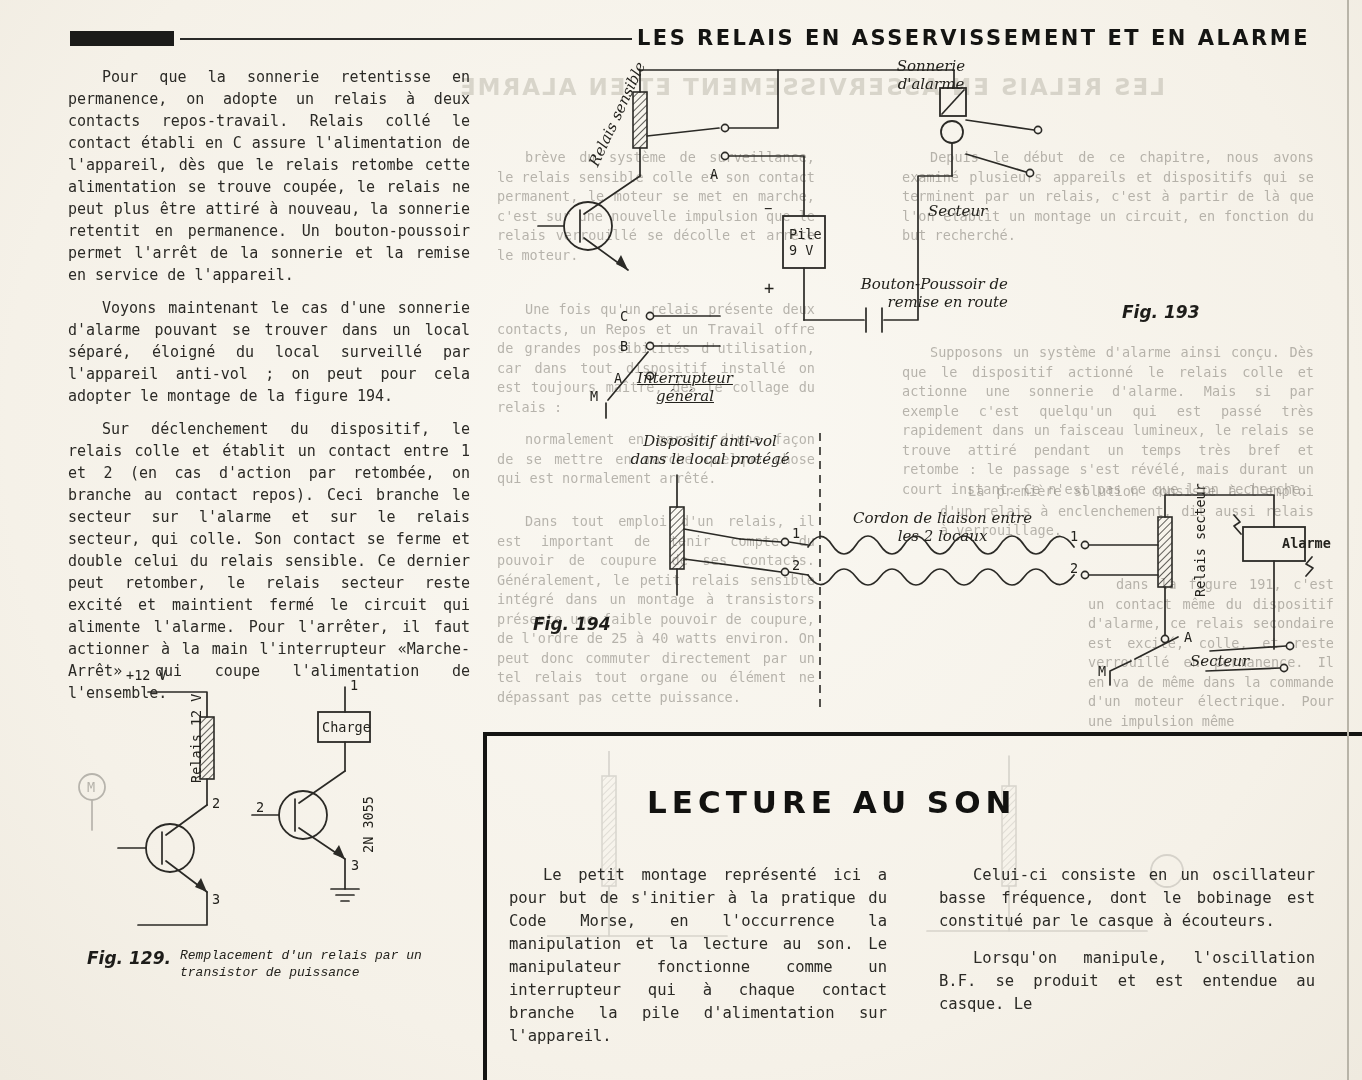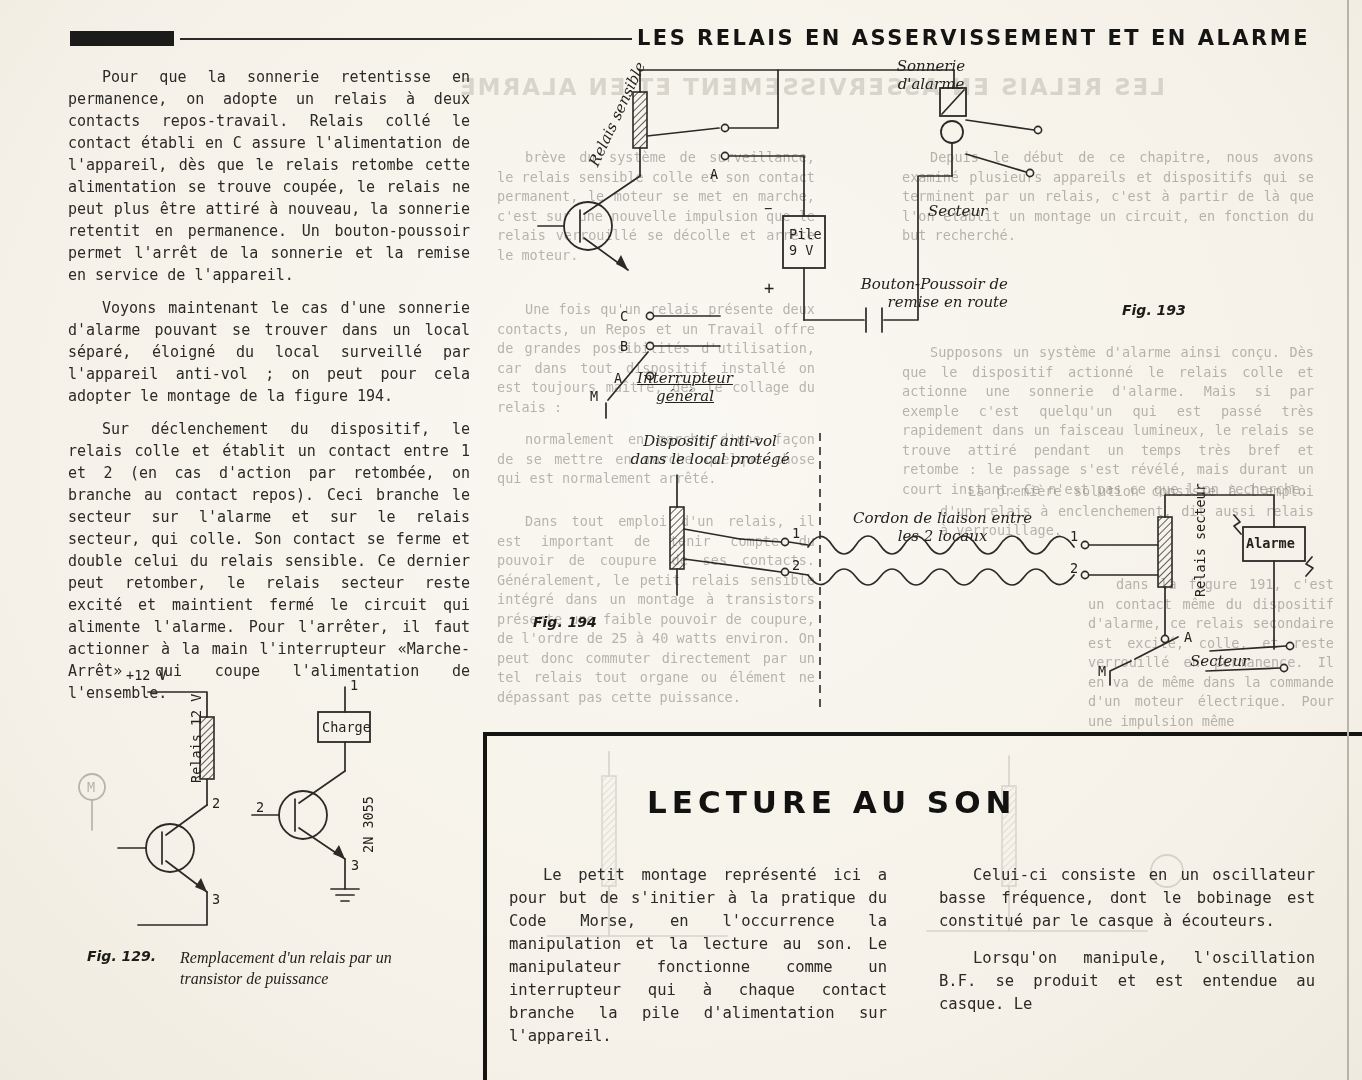--- a/index.html
+++ b/index.html
@@ -30,25 +30,25 @@
   .ghost-text { font-size:13.5px; line-height:19.5px; text-align:justify; color:#76726a; opacity:.5; }
   .ghost-text p { text-indent:28px; }
   
   .hand {
     font-family:"DejaVu Serif", serif; font-style:italic; font-size:15px;
     color:#23221d; white-space:pre-line; line-height:1.18; text-align:center;
   }
   .figlabel { font-size:13.5px; font-family:"DejaVu Sans Mono", monospace; color:#23221d; }
   .figcap {
     font-family:"DejaVu Sans", sans-serif; font-style:italic; font-weight:bold;
-    font-size:14px; color:#1d1c19; white-space:pre-line;
+    font-size:17px; color:#1d1c19; white-space:pre-line;
   }
   .figcap-text {
-    font-family:Liberation Serif, serif; font-style:italic;
-    font-size:16px; color:#23221d; white-space:pre-line; line-height:1.3;
+    font-family:Liberation Mono, monospace; font-style:italic;
+    font-size:13px; color:#23221d; white-space:pre-line; line-height:1.3;
   }
   .rot { transform:rotate(-90deg); transform-origin:0 0; white-space:nowrap; }
   .rot65 { transform:rotate(-65deg); transform-origin:0 0; white-space:nowrap; }
   
   svg .wire { stroke:#2b2a26; stroke-width:1.7; fill:none; stroke-linecap:round; stroke-linejoin:round; }
   svg .contact { fill:#f7f4ed; stroke:#2b2a26; stroke-width:1.6; }
   svg .boxfill { fill:none; stroke:#2b2a26; stroke-width:1.8; }
   svg .arrow { fill:#2b2a26; stroke:none; }
   .ghost-shape { opacity:.15; }
   .ghost-motor { opacity:.3; }
@@ -223,21 +223,21 @@
       <circle class="contact" cx="794" cy="243" r="3.6"></circle>
     </svg>
     <span class="abs hand" style="left:105px; top:8px; width:230px;">Dispositif anti-vol
 dans le local protégé</span>
     <span class="abs hand" style="left:340px; top:85px; width:225px;">Cordon de liaison entre
 les 2 locaux</span>
     <span class="abs figlabel" style="left:302px; top:100px;">1</span>
     <span class="abs figlabel" style="left:302px; top:132px;">2</span>
     <span class="abs figlabel" style="left:580px; top:103px;">1</span>
     <span class="abs figlabel" style="left:580px; top:135px;">2</span>
-    <span class="abs figlabel" style="left:756px; top:110px; width:48px; text-align:center; font-weight:bold;">Alarme</span>
+    <span class="abs figlabel" style="left:792px; top:110px; width:48px; text-align:center; font-weight:bold;">Alarme</span>
     <span class="abs figlabel rot" style="left:702px; top:172px;">Relais secteur</span>
     <span class="abs figlabel" style="left:694px; top:204px;">A</span>
     <span class="abs figlabel" style="left:608px; top:238px;">M</span>
     <span class="abs hand" style="left:700px; top:228px;">Secteur</span>
   </div>
   <span class="abs figcap" style="left:533px; top:614px;">Fig. 194</span>
 
   <div class="abs" style="left:60px; top:665px; width:420px; height:340px;">
     <svg width="420" height="340" viewBox="0 0 420 340">
       <defs>

